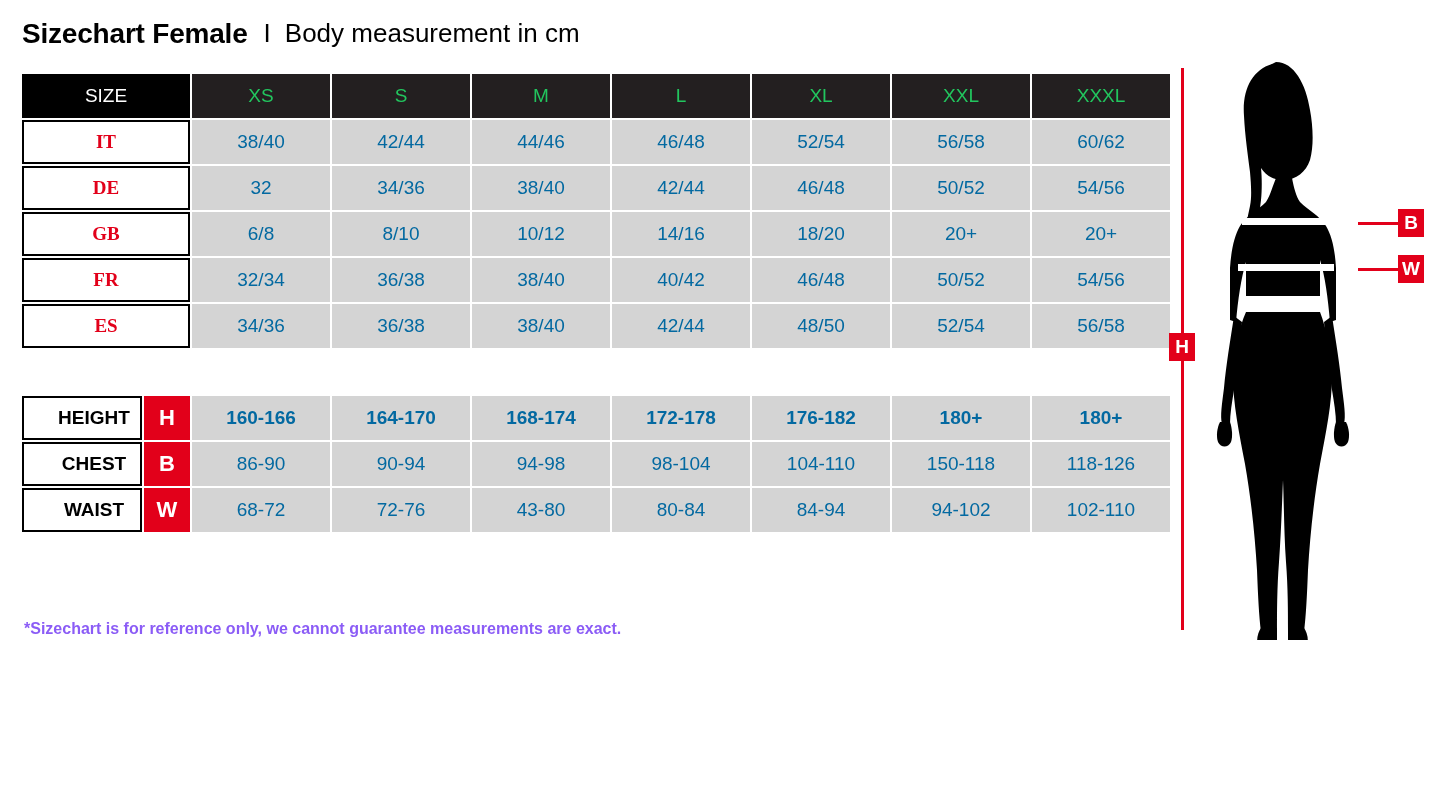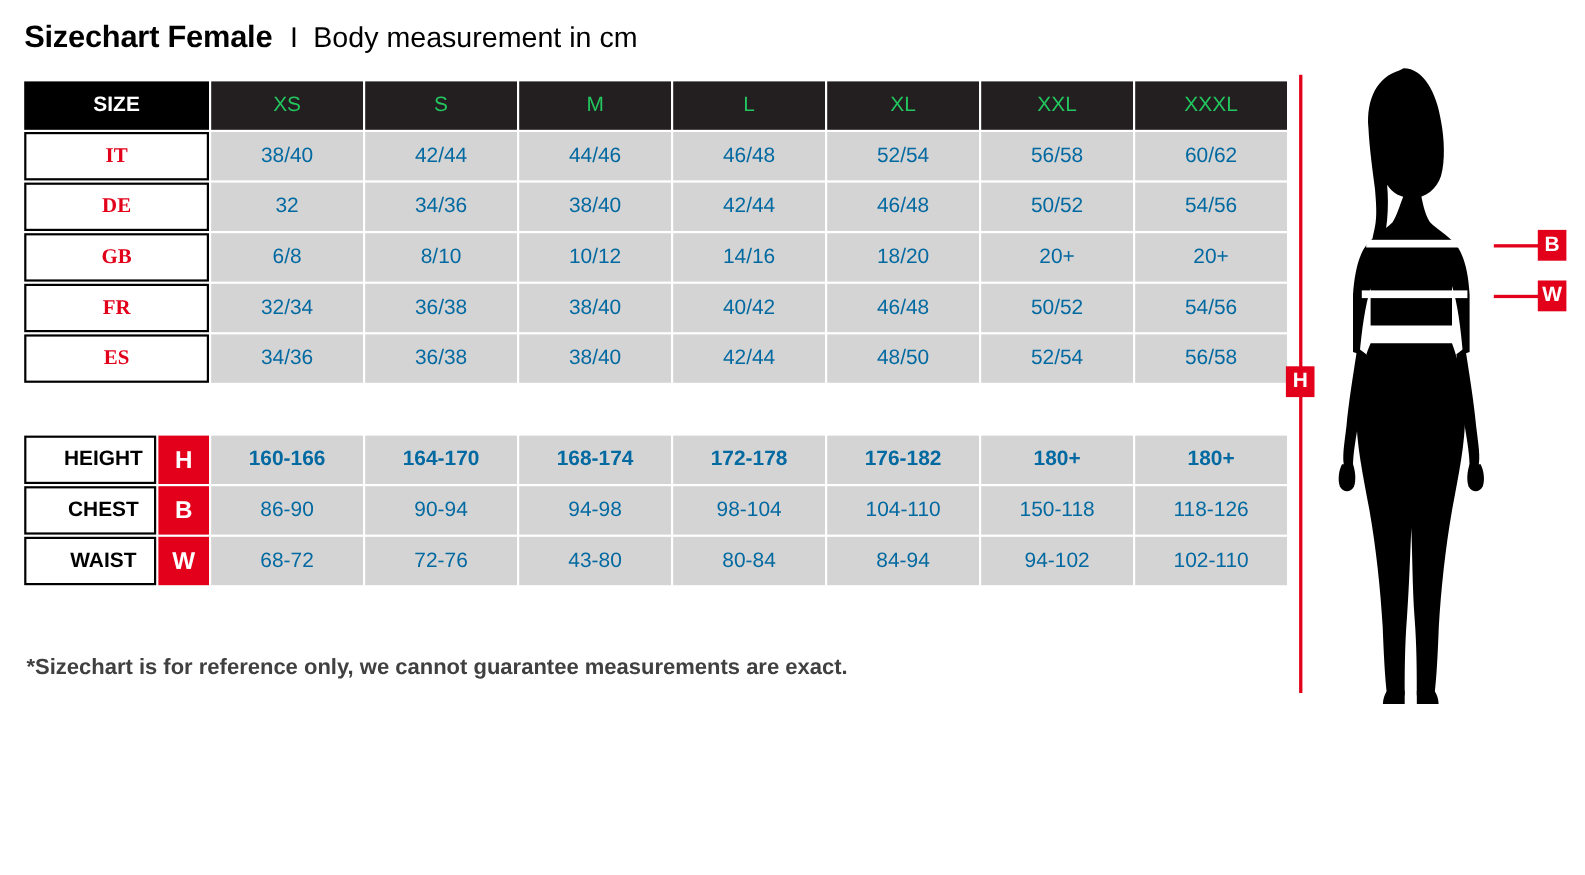--- a/index.html
+++ b/index.html
@@ -15,21 +15,21 @@
     overflow: hidden;
     position: relative;
   }
 
   
   .title-row {
     position: absolute;
     left: 22px;
     top: 18px;
     display: flex;
-    align-items: center;
+    align-items: flex-start;
     white-space: nowrap;
   }
   .title-main {
     font-size: 28px;
     font-weight: bold;
     letter-spacing: -0.2px;
   }
   .title-sep {
     font-size: 26px;
     font-weight: normal;
@@ -62,21 +62,21 @@
   }
   
   col.c-label { width: 168px; }
   col.c-data  { width: 138px; }
 
   
   .hdr-size {
     background: #000000;
     color: #ffffff;
     font-size: 19px;
-    font-weight: bold;
+    font-weight: normal;
   }
   .hdr-col {
     background: #231f20;
     color: #22c55e;
     font-size: 19px;
   }
 
   
   .country-label {
     background: #ffffff;
@@ -139,24 +139,24 @@
     display: flex;
     align-items: center;
     justify-content: center;
     margin-left: 2px;
   }
 
   
   .footnote {
     position: absolute;
     left: 24px;
-    top: 596px;
-    font-size: 20px;
-    font-weight: bold;
-    color: #404040;
+    top: 620px;
+    font-size: 16px;
+    font-weight: bold;
+    color: #8b5cf6;
   }
 
   
   .figure-area {
     position: absolute;
     left: 1160px;
     top: 60px;
     width: 281px;
     height: 580px;
   }

